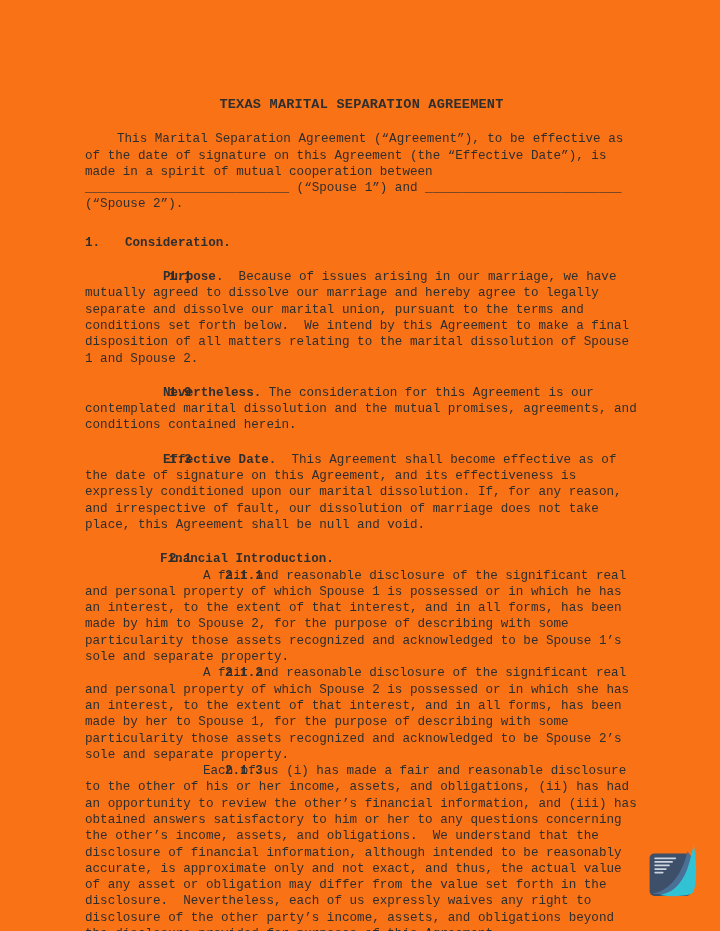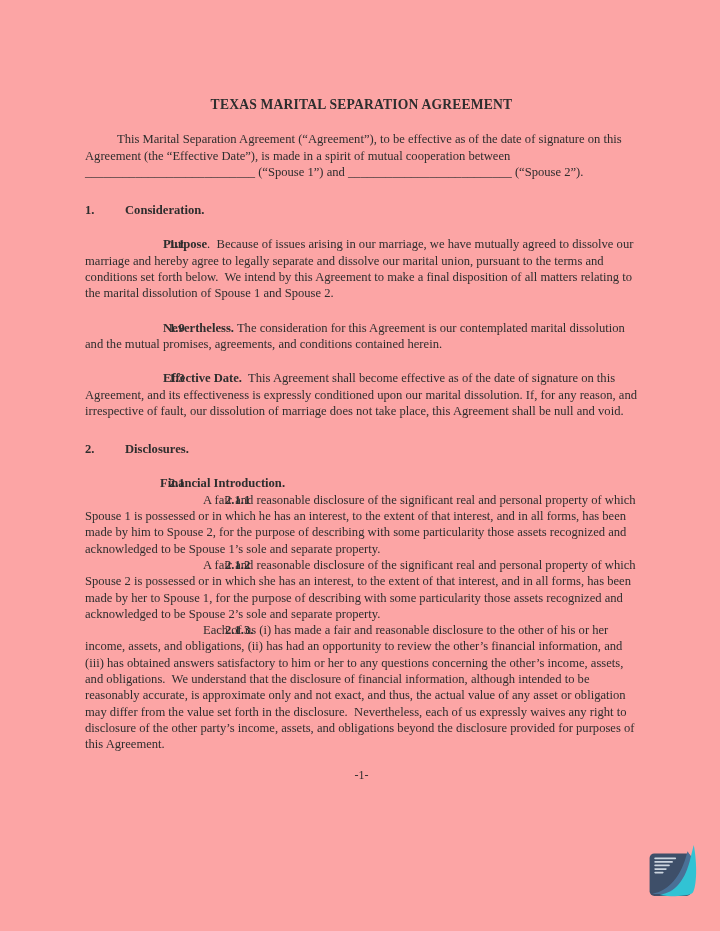--- a/index.html
+++ b/index.html
@@ -4,23 +4,23 @@
 <style>
   html, body {
     margin: 0;
     padding: 0;
     background: #ffffff;
   }
   .page {
     position: relative;
     width: 720px;
     height: 931px;
-    background: #fca5a5;
+    background: #f97316;
     overflow: hidden;
-    font-family: Liberation Serif, serif;
+    font-family: Liberation Mono, monospace;
     color: #2e2e2e;
   }
   .content {
     position: absolute;
     left: 85px;
     top: 91px;
     width: 553px;
     font-size: 12.6px;
     line-height: 16.3px;
   }
@@ -69,21 +69,20 @@
     <p class="para"><span class="txt">This Marital Separation Agreement (“Agreement”), to be effective as of the date of signature on this Agreement (the “Effective Date”), is made in a spirit of mutual cooperation between </span><span class="blank">___________________________</span><span class="txt"> (“Spouse 1”) and </span><span class="blank">__________________________</span><span class="txt"> (“Spouse 2”).</span></p>
 
     <p class="sec-head"><span class="num w40">1.</span><span>Consideration.</span></p>
 
     <p class="clause"><span class="num w36">1.1</span><span class="head">Purpose</span><span class="txt">.  Because of issues arising in our marriage, we have mutually agreed to dissolve our marriage and hereby agree to legally separate and dissolve our marital union, pursuant to the terms and conditions set forth below.  We intend by this Agreement to make a final disposition of all matters relating to the marital dissolution of Spouse 1 and Spouse 2.</span></p>
 
     <p class="clause"><span class="num w36">1.9</span><span class="head">Nevertheless.</span><span class="txt"> The consideration for this Agreement is our contemplated marital dissolution and the mutual promises, agreements, and conditions contained herein.</span></p>
 
     <p class="clause"><span class="num w36">1.3</span><span class="head">Effective Date.</span><span class="txt">  This Agreement shall become effective as of the date of signature on this Agreement, and its effectiveness is expressly conditioned upon our marital dissolution. If, for any reason, and irrespective of fault, our dissolution of marriage does not take place, this Agreement shall be null and void.</span></p>
 
-    <p class="sec-head"><span class="num w40">2.</span><span>Disclosures.</span></p>
 
     <p class="sub-head"><span class="num w33">2.1</span><span>Financial Introduction.</span></p>
 
     <p class="clause-deep"><span class="num w48">2.1.1</span><span class="txt">A fair and reasonable disclosure of the significant real and personal property of which Spouse 1 is possessed or in which he has an interest, to the extent of that interest, and in all forms, has been made by him to Spouse 2, for the purpose of describing with some particularity those assets recognized and acknowledged to be Spouse 1’s sole and separate property.</span></p>
 
     <p class="clause-deep"><span class="num w48">2.1.2</span><span class="txt">A fair and reasonable disclosure of the significant real and personal property of which Spouse 2 is possessed or in which she has an interest, to the extent of that interest, and in all forms, has been made by her to Spouse 1, for the purpose of describing with some particularity those assets recognized and acknowledged to be Spouse 2’s sole and separate property.</span></p>
 
     <p class="clause-deep"><span class="num w48">2.1.3.</span><span class="txt">Each of us (i) has made a fair and reasonable disclosure to the other of his or her income, assets, and obligations, (ii) has had an opportunity to review the other’s financial information, and (iii) has obtained answers satisfactory to him or her to any questions concerning the other’s income, assets, and obligations.  We understand that the disclosure of financial information, although intended to be reasonably accurate, is approximate only and not exact, and thus, the actual value of any asset or obligation may differ from the value set forth in the disclosure.  Nevertheless, each of us expressly waives any right to disclosure of the other party’s income, assets, and obligations beyond the disclosure provided for purposes of this Agreement.</span></p>
 
     <p class="footer">-1-</p>

